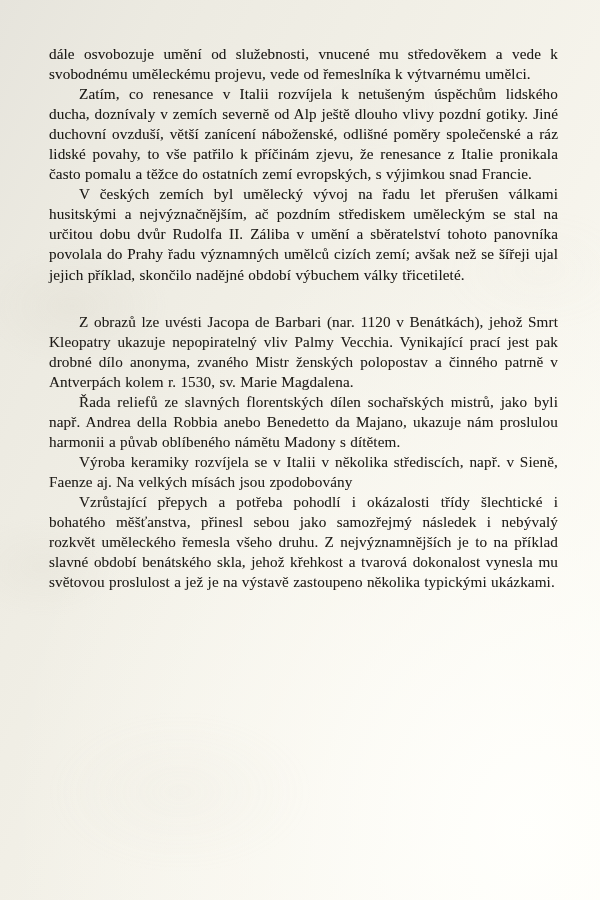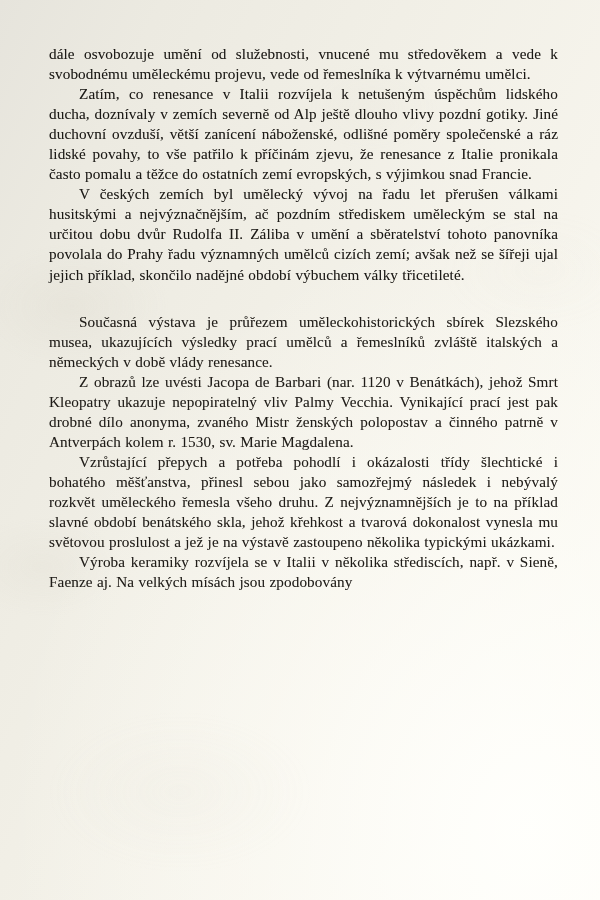--- a/index.html
+++ b/index.html
@@ -88,20 +88,20 @@
 
     <div class="block-a">
       <p class="para noindent">dále osvobozuje umění od služebnosti, vnucené mu středověkem a vede k svobodnému uměleckému projevu, vede od řemeslníka k výtvarnému umělci.</p>
       <p class="para">Zatím, co renesance v Italii rozvíjela k netušeným úspěchům lidského ducha, doznívaly v zemích severně od Alp ještě dlouho vlivy pozdní gotiky. Jiné duchovní ovzduší, větší zanícení náboženské, odlišné poměry společenské a ráz lidské povahy, to vše patřilo k příčinám zjevu, že renesance z Italie pronikala často pomalu a těžce do ostatních zemí evropských, s výjimkou snad Francie.</p>
       <p class="para">V českých zemích byl umělecký vývoj na řadu let přerušen válkami husitskými a nejvýznačnějším, ač pozdním střediskem uměleckým se stal na určitou dobu dvůr Rudolfa II. Záliba v umění a sběratelství tohoto panovníka povolala do Prahy řadu významných umělců cizích zemí; avšak než se šířeji ujal jejich příklad, skončilo nadějné období výbuchem války třicetileté.</p>
     </div>
 
     <div class="gap"></div>
 
     <div class="block-b">
-      <p class="para">Současná výstava je průřezem uměleckohistorických sbírek Slezského musea, ukazujících výsledky prací umělců a řemeslníků zvláště italských a německých v době vlády renesance.</p>
       <p class="para">Z obrazů lze uvésti Jacopa de Barbari (nar. 1120 v Benátkách), jehož Smrt Kleopatry ukazuje nepopiratelný vliv Palmy Vecchia. Vynikající prací jest pak drobné dílo anonyma, zvaného Mistr ženských polopostav a činného patrně v Antverpách kolem r. 1530, sv. Marie Magdalena.</p>
+      <p class="para">Řada reliefů ze slavných florentských dílen sochařských mistrů, jako byli např. Andrea della Robbia anebo Benedetto da Majano, ukazuje nám proslulou harmonii a půvab oblíbeného námětu Madony s dítětem.</p>
+      <p class="para">Výroba keramiky rozvíjela se v Italii v několika střediscích, např. v Sieně, Faenze aj. Na velkých mísách jsou zpodobovány</p>
       <p class="para">Vzrůstající přepych a potřeba pohodlí i okázalosti třídy šlechtické i bohatého měšťanstva, přinesl sebou jako samozřejmý následek i nebývalý rozkvět uměleckého řemesla všeho druhu. Z nejvýznamnějších je to na příklad slavné období benátského skla, jehož křehkost a tvarová dokonalost vynesla mu světovou proslulost a jež je na výstavě zastoupeno několika typickými ukázkami.</p>
-      <p class="para">Výroba keramiky rozvíjela se v Italii v několika střediscích, např. v Sieně, Faenze aj. Na velkých mísách jsou zpodobovány</p>
     </div>
 
   </div>
 </div>
 
 </body></html>

